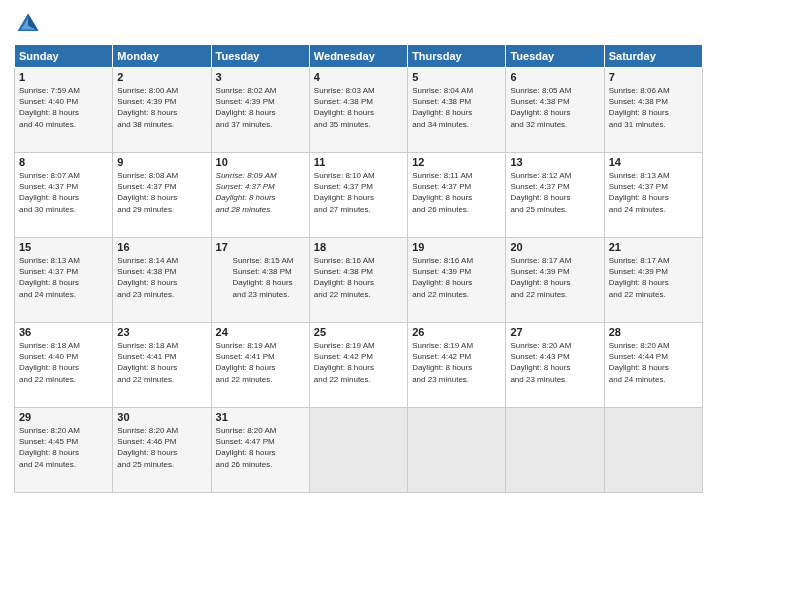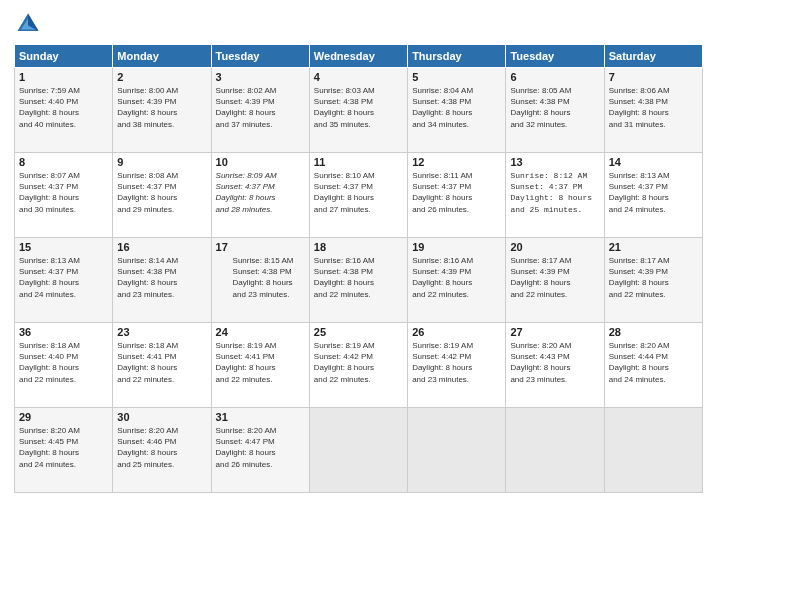--- a/index.html
+++ b/index.html
@@ -212,21 +212,21 @@
           </td>
           <td>
             <span class="day-num">12</span>
             <div class="day-detail" style="white-space: pre-line;">Sunrise: 8:11 AM
 Sunset: 4:37 PM
 Daylight: 8 hours
 and 26 minutes.</div>
           </td>
           <td>
             <span class="day-num">13</span>
-            <div class="day-detail" style="white-space: pre-line; font-family: Liberation Mono, monospace;">Sunrise: 8:12 AM
+            <div class="day-detail" style="white-space: pre-line;">Sunrise: 8:12 AM
 Sunset: 4:37 PM
 Daylight: 8 hours
 and 25 minutes.</div>
           </td>
           <td>
             <span class="day-num">14</span>
             <div class="day-detail" style="white-space: pre-line;">Sunrise: 8:13 AM
 Sunset: 4:37 PM
 Daylight: 8 hours
 and 24 minutes.</div>

